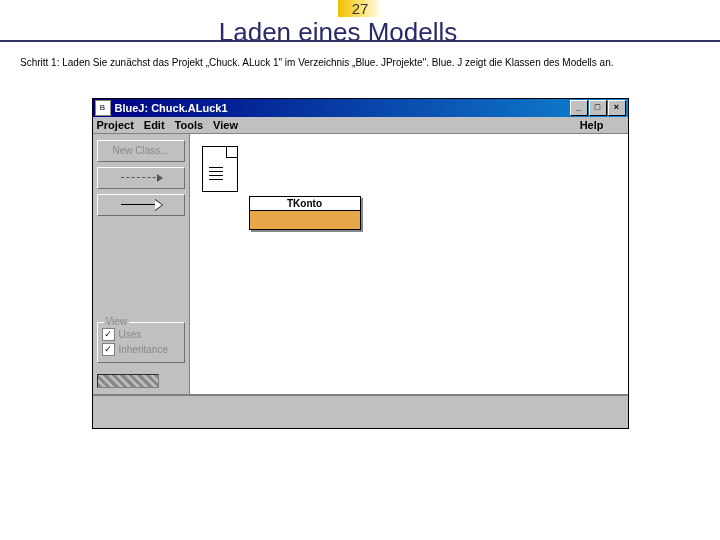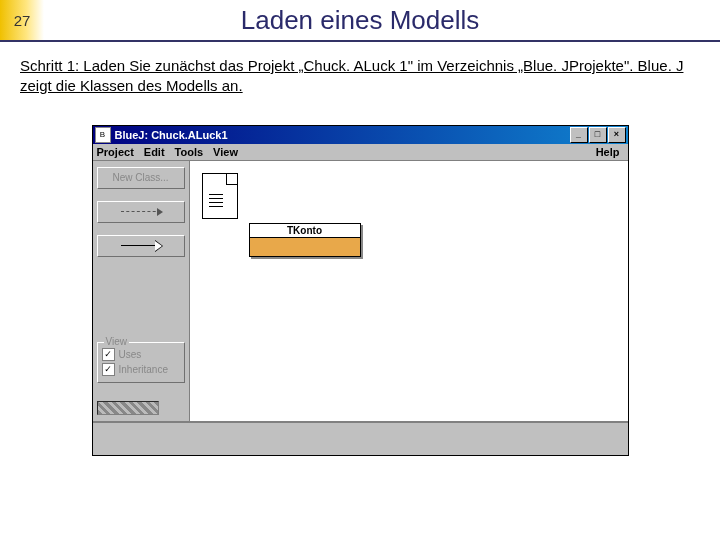--- a/index.html
+++ b/index.html
@@ -9,20 +9,21 @@
     width: 720px;
     height: 540px;
     background: #fff;
     overflow: hidden;
   }
   .slide-header {
     display: flex;
     align-items: center;
     border-bottom: 2px solid #333366;
     height: 40px;
+    flex-direction: column;
   }
   .slide-number {
     width: 44px;
     height: 100%;
     background: linear-gradient(to right, #f0c000 0%, #ffe680 60%, #fff 100%);
     display: flex;
     align-items: center;
     justify-content: center;
     font-size: 15px;
     color: #333;
@@ -30,24 +31,23 @@
   .slide-title {
     flex: 1;
     text-align: center;
     font-size: 26px;
     color: #2a2a6a;
     font-weight: normal;
     padding-right: 44px;
   }
   .slide-body {
     padding: 14px 30px 8px 20px;
-    font-size: 15px;
+    font-size: 10px;
     color: #000;
     line-height: 1.35;
-    text-decoration: underline;
   }
   .bluej-window {
     margin: 20px auto 0 auto;
     width: 535px;
     border: 1px solid #000;
     background: #c0c0c0;
     font-family: 'MS Sans Serif', Tahoma, sans-serif;
     font-size: 11px;
   }
   .titlebar {
@@ -98,35 +98,35 @@
     padding: 2px 4px;
     font-size: 11px;
     font-weight: bold;
   }
   .menu-item {
     margin-right: 10px;
     cursor: default;
   }
   .menu-help {
     margin-left: auto;
-    margin-right: 4px;
+    margin-right: 20px;
   }
   .workarea {
     display: flex;
     height: 260px;
     border-top: 1px solid #808080;
   }
   .side-panel {
     width: 88px;
     background: #c0c0c0;
     border-right: 1px solid #808080;
     padding: 6px 4px;
     display: flex;
     flex-direction: column;
-    gap: 12px;
+    gap: 5px;
   }
   .panel-btn {
     height: 20px;
     background: #c0c0c0;
     border-top: 1px solid #fff;
     border-left: 1px solid #fff;
     border-right: 1px solid #707070;
     border-bottom: 1px solid #707070;
     font-size: 10px;
     display: flex;

